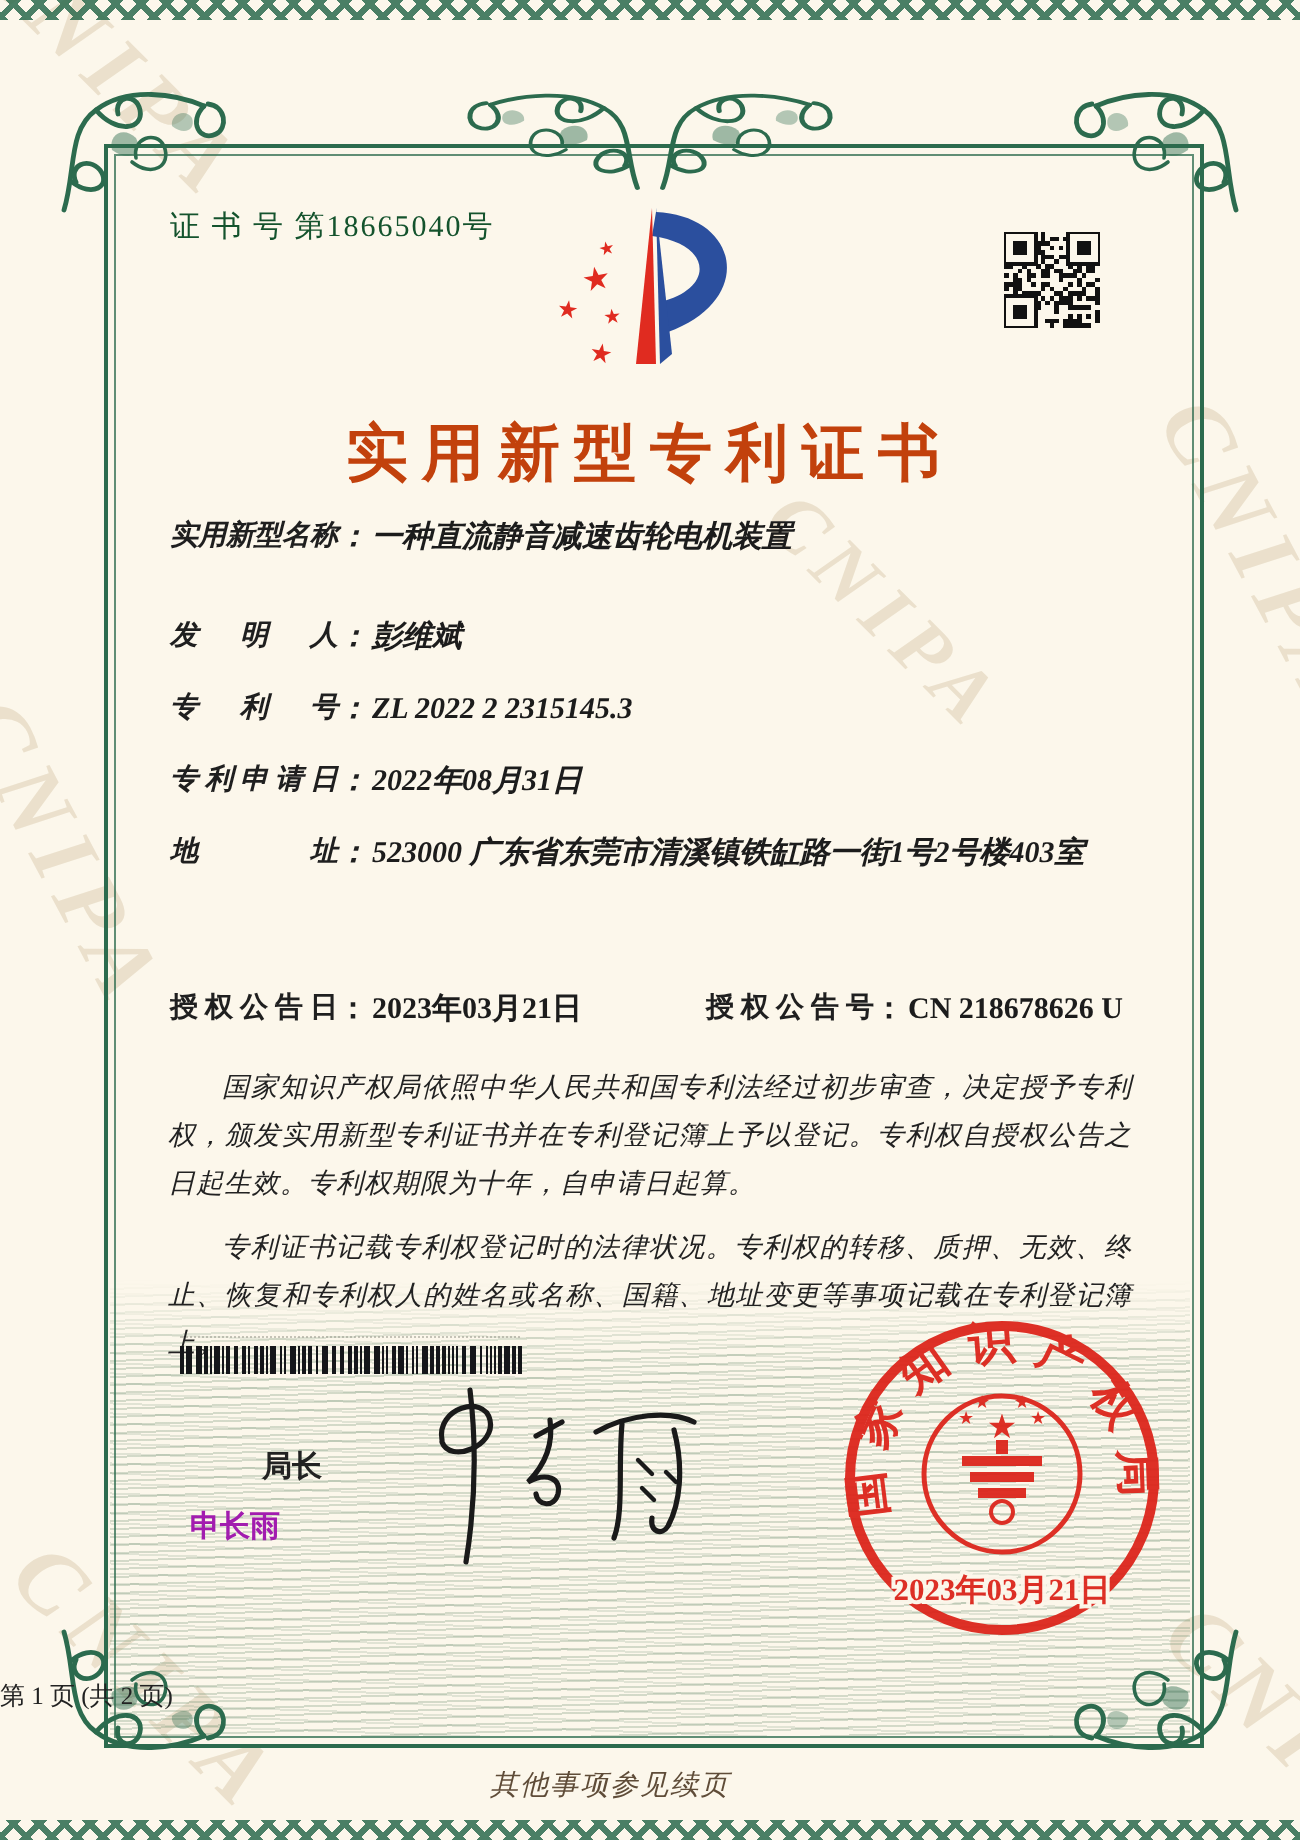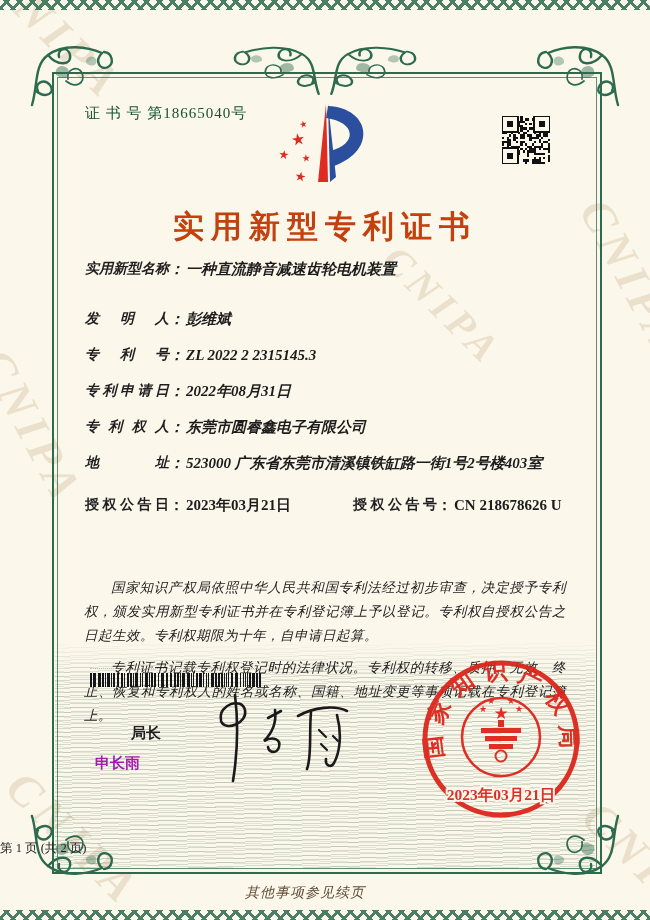--- a/index.html
+++ b/index.html
@@ -52,21 +52,21 @@
   .field-row{height:22px;line-height:22px;margin-bottom:14px;white-space:nowrap;}
   .field-row:first-child{margin-bottom:28px;}
   .flabel{display:inline-block;width:84px;font-size:14px;font-weight:600;
           text-align:justify;text-align-last:justify;vertical-align:bottom;}
   .fcolon{font-weight:600;margin-right:2px;}
   .fvalue{font-weight:600;color:#1c1c1c;}
   .grant-row{position:absolute;left:85px;top:494px;height:22px;line-height:22px;
              font-size:15px;white-space:nowrap;}
   .grant-row .second{position:absolute;left:268px;top:0;}
 
-  .paras{position:absolute;left:84px;top:532px;width:482px;margin-top:44px;}
+  .paras{position:absolute;left:84px;top:532px;width:482px;}
   .paras p{margin:0 0 8px 0;font-size:13.5px;line-height:24px;font-style:italic;
            text-indent:2em;text-align:justify;letter-spacing:.5px;color:#222;}
 
   .microline{position:absolute;left:90px;top:668px;width:170px;border-top:1px dotted #9a9a8e;opacity:.55;}
   .barcode{position:absolute;left:90px;top:673px;width:172px;height:14px;}
 
   .post-label{position:absolute;left:95px;top:724px;font-family:"Liberation Sans",sans-serif;
               font-weight:700;font-size:15px;color:#222;margin-left:36px;}
   .post-name{position:absolute;left:95px;top:754px;font-family:"Liberation Sans",sans-serif;
              font-weight:700;font-size:15px;color:#a21caf;}
@@ -292,21 +292,20 @@
         <rect x="2" y="16" width="3" height="3" fill="#111"></rect>
       </svg>
 
     <div class="title">实用新型专利证书</div>
 
     <div class="fields">
         <div class="field-row"><span class="flabel">实用新型名称</span><span class="fcolon">：</span><span class="fvalue">一种直流静音减速齿轮电机装置</span></div>
         <div class="field-row"><span class="flabel">发明人</span><span class="fcolon">：</span><span class="fvalue">彭维斌</span></div>
         <div class="field-row"><span class="flabel">专利号</span><span class="fcolon">：</span><span class="fvalue">ZL 2022 2 2315145.3</span></div>
         <div class="field-row"><span class="flabel">专利申请日</span><span class="fcolon">：</span><span class="fvalue">2022年08月31日</span></div>
-        <div class="field-row"><span class="flabel">专利权人</span><span class="fcolon">：</span><span class="fvalue">东莞市圆睿鑫电子有限公司</span></div>
         <div class="field-row"><span class="flabel">地址</span><span class="fcolon">：</span><span class="fvalue">523000 广东省东莞市清溪镇铁缸路一街1号2号楼403室</span></div>
       </div>
 
     <div class="grant-row">
       <span class="flabel">授权公告日</span><span class="fcolon">：</span><span class="fvalue">2023年03月21日</span>
       <span class="second">
         <span class="flabel">授权公告号</span><span class="fcolon">：</span><span class="fvalue">CN 218678626 U</span>
       </span>
     </div>
 

